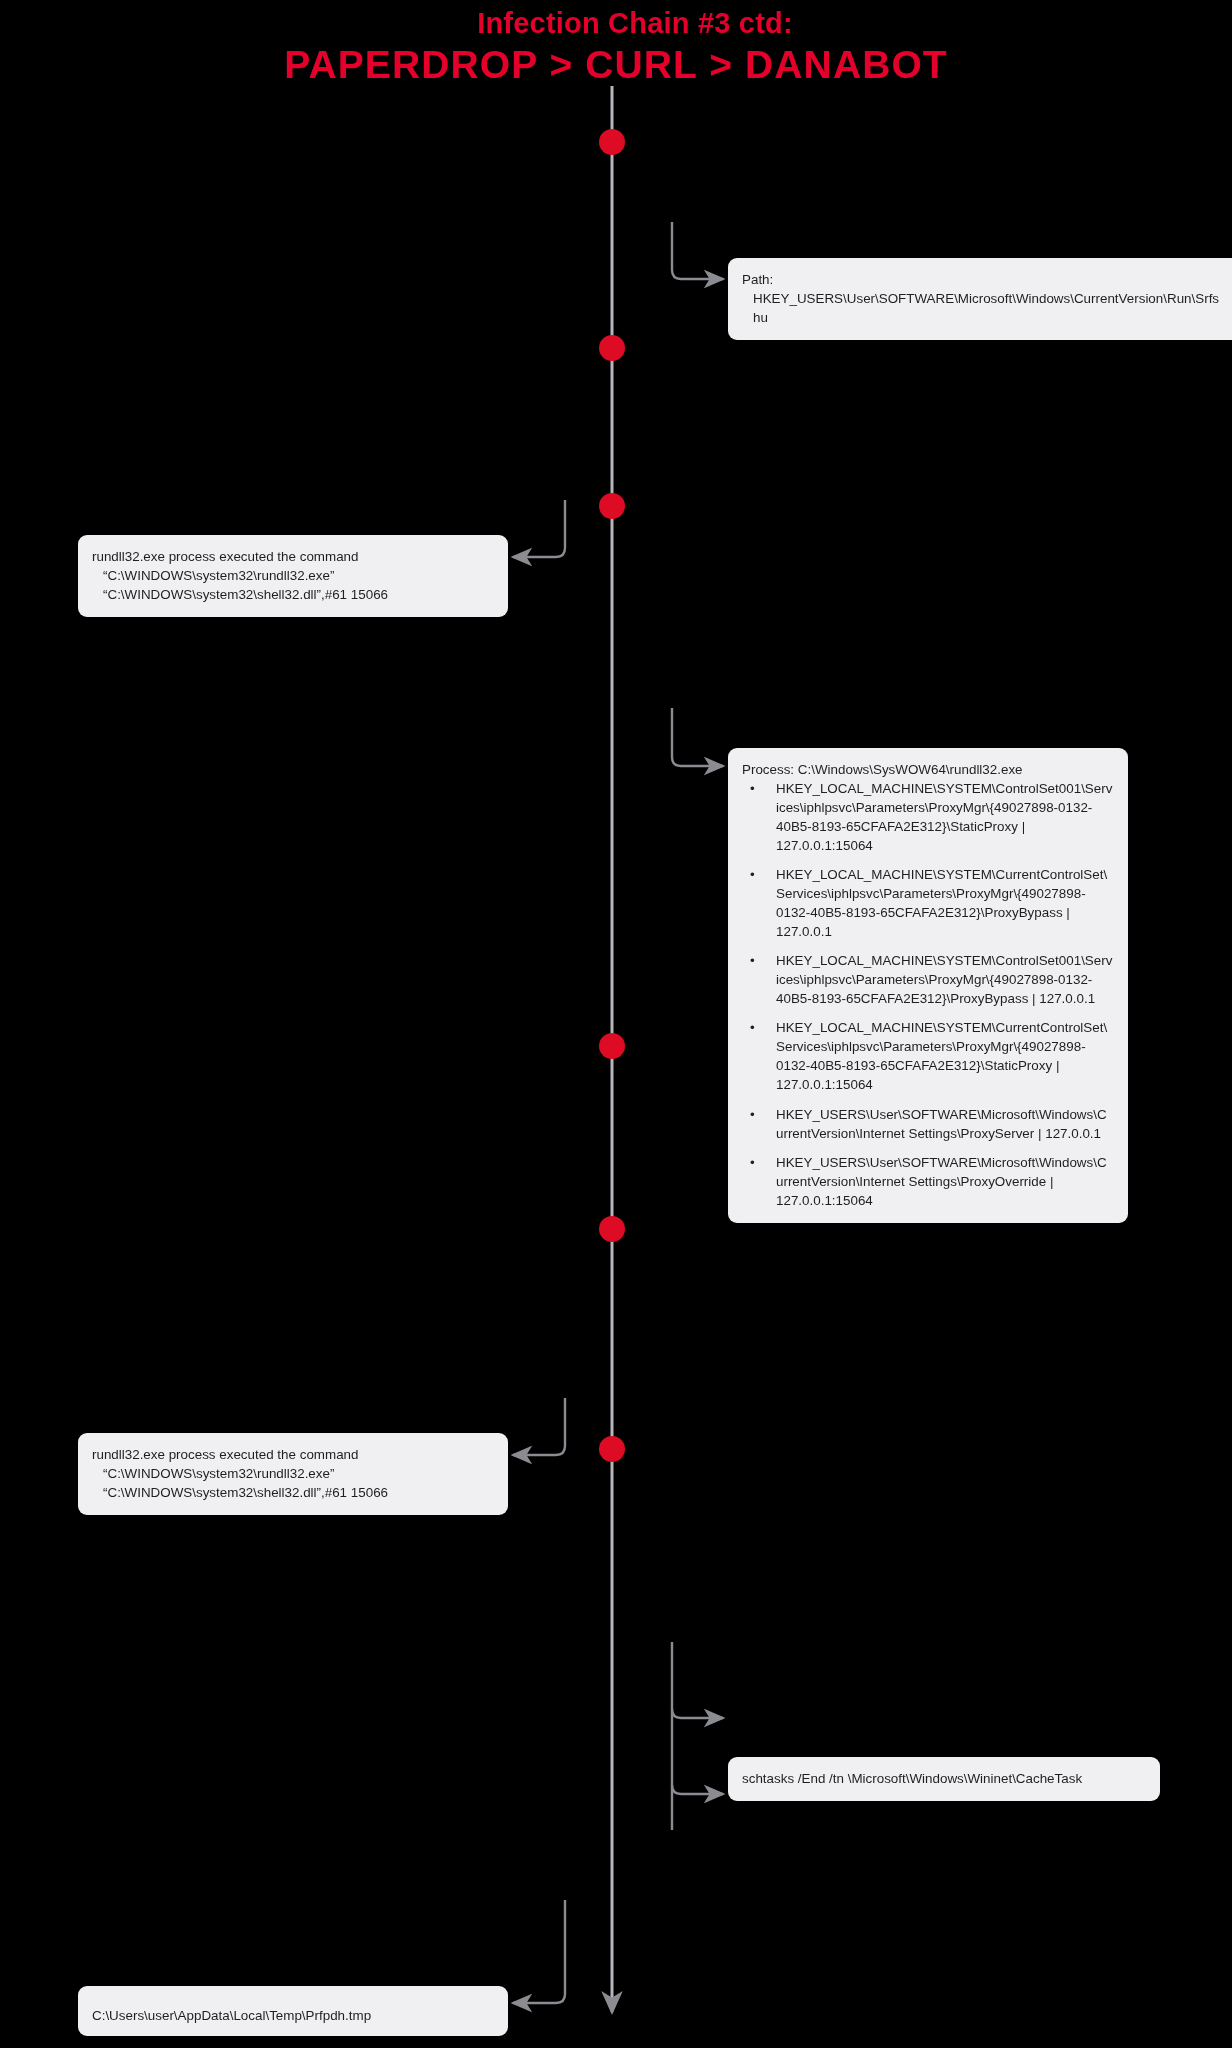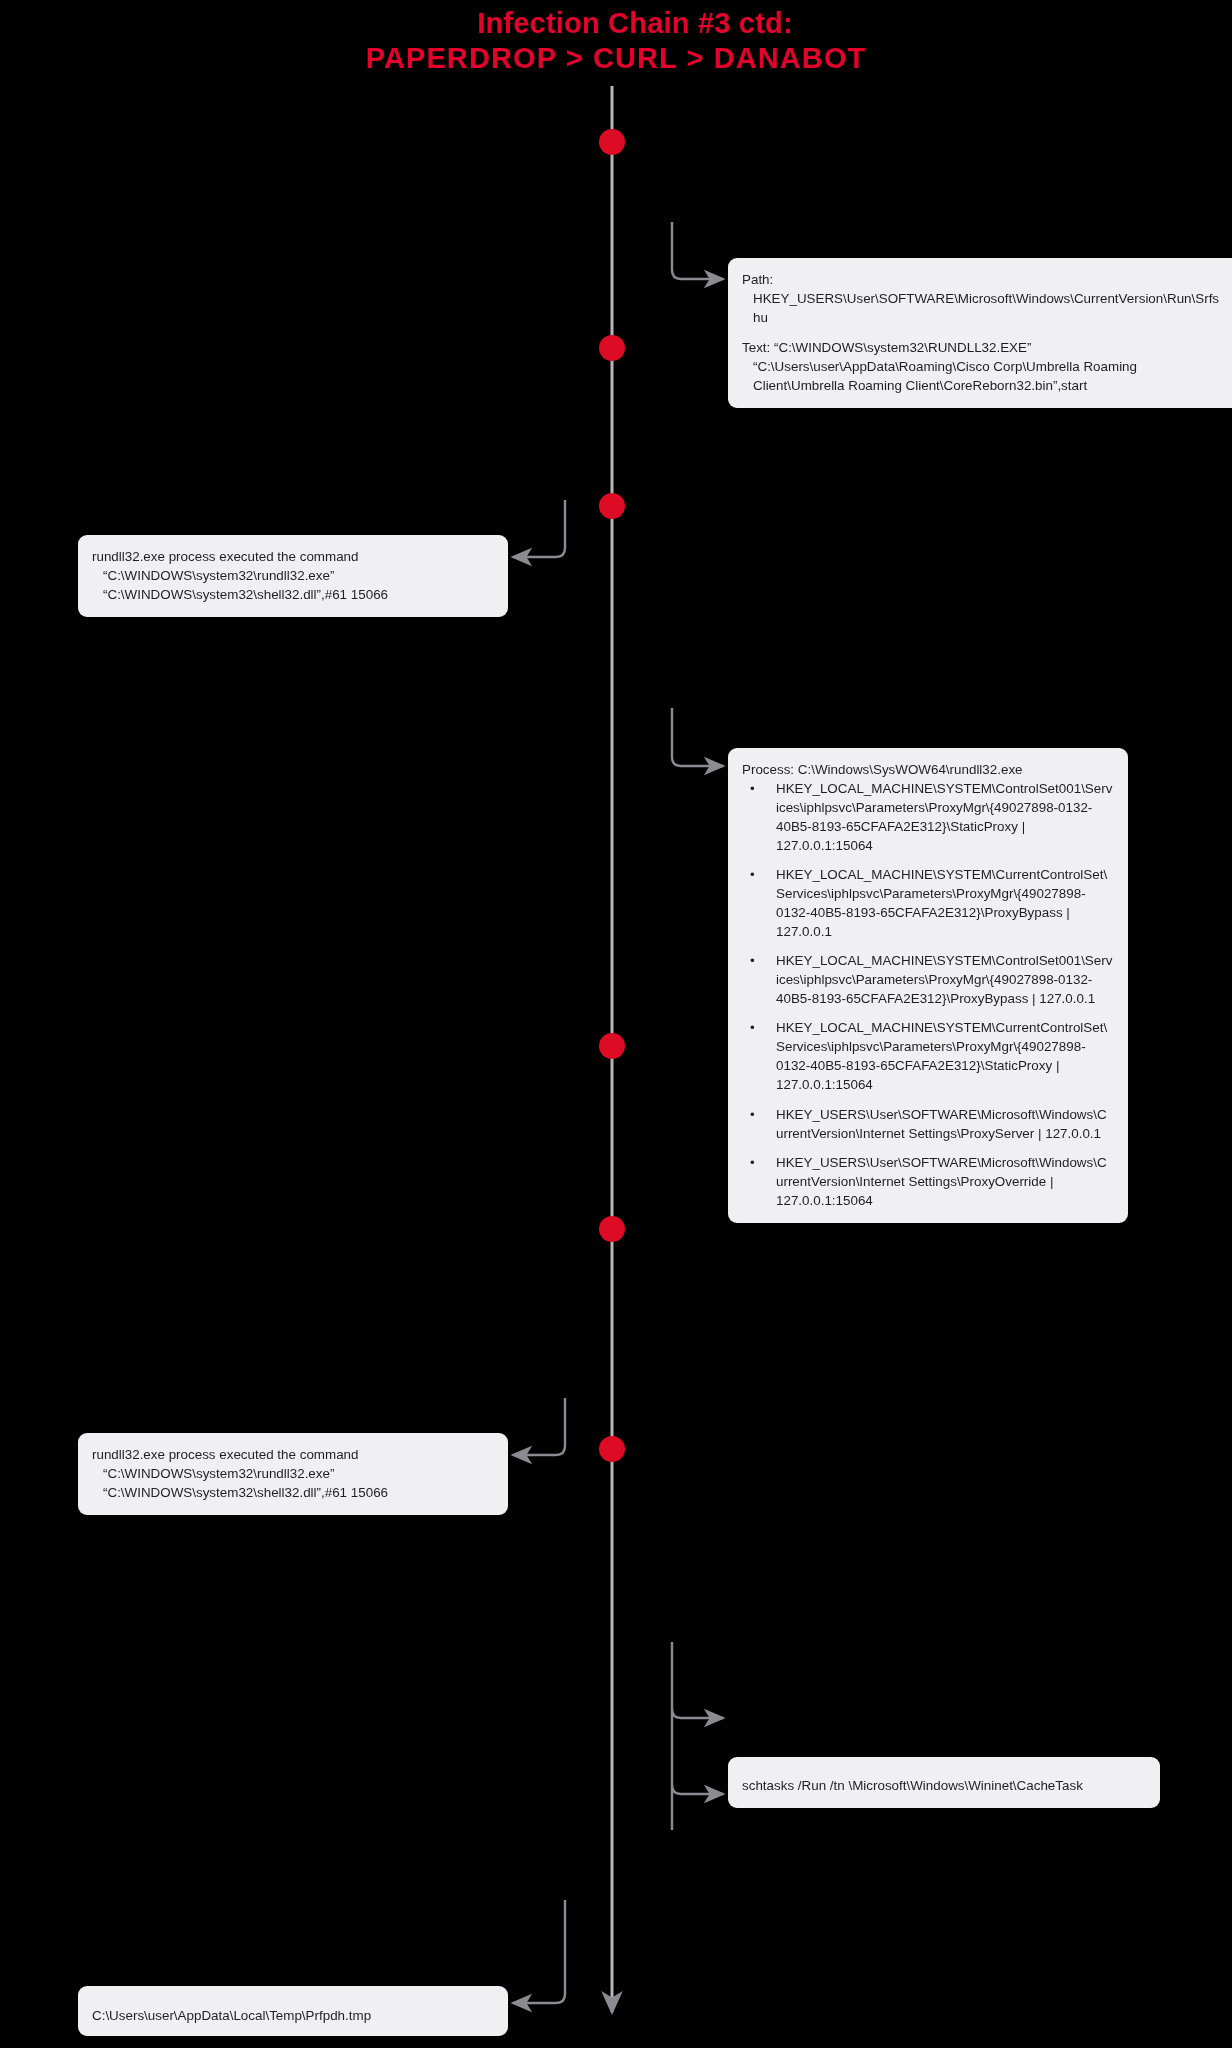--- a/index.html
+++ b/index.html
@@ -33,21 +33,21 @@
   }
   .title-line-1 {
     display: block;
     font-size: 29px;
     font-weight: 700;
     color: #e4002b;
     margin-left: 38px;
   }
   .title-line-2 {
     display: block;
-    font-size: 29px;
+    font-size: 39px;
     font-weight: 700;
     color: #e4002b;
     letter-spacing: 1.1px;
   }
   
   #wires {
     position: absolute;
     left: 0;
     top: 0;
     width: 1232px;
@@ -152,21 +152,20 @@
 
   <div class="node-dot" style="left:612px; top:142px;"></div>
   <div class="node-dot" style="left:612px; top:348px;"></div>
   <div class="node-dot" style="left:612px; top:506px;"></div>
   <div class="node-dot" style="left:612px; top:1046px;"></div>
   <div class="node-dot" style="left:612px; top:1229px;"></div>
   <div class="node-dot" style="left:612px; top:1449px;"></div>
 
   <div class="info-box" style="left:728px; top:258px; width:512px;">
     <p>Path: HKEY_USERS\User\SOFTWARE\Microsoft\Windows\CurrentVersion\Run\Srfshu</p>
-    <p>Text: “C:\WINDOWS\system32\RUNDLL32.EXE” “C:\Users\user\AppData\Roaming\Cisco Corp\Umbrella Roaming Client\Umbrella Roaming Client\CoreReborn32.bin”,start</p>
   </div>
 
   <div class="info-box" style="left:78px; top:535px; width:430px;">
     <p>rundll32.exe process executed the command “C:\WINDOWS\system32\rundll32.exe” “C:\WINDOWS\system32\shell32.dll”,#61 15066</p>
   </div>
 
   <div class="info-box" style="left:728px; top:748px; width:400px;">
     <p class="box-head">Process: C:\Windows\SysWOW64\rundll32.exe</p>
     <ul class="bullets">
       <li>
@@ -197,21 +196,18 @@
   </div>
 
   <div class="info-box" style="left:78px; top:1433px; width:430px;">
     <p>rundll32.exe process executed the command “C:\WINDOWS\system32\rundll32.exe” “C:\WINDOWS\system32\shell32.dll”,#61 15066</p>
   </div>
 
   <div class="info-box" style="left:728px; top:1757px; width:432px;">
     <p>schtasks /End /tn \Microsoft\Windows\Wininet\CacheTask</p>
   </div>
 
-  <div class="info-box" style="left:728px; top:1764px; width:432px;">
-    <p>schtasks /Run /tn \Microsoft\Windows\Wininet\CacheTask</p>
-  </div>
 
   <div class="info-box" style="left:78px; top:1986px; width:430px; padding-top:20px; padding-bottom:11px;">
     <p class="single-line">C:\Users\user\AppData\Local\Temp\Prfpdh.tmp</p>
   </div>
 
 </div>
 
 </body></html>

